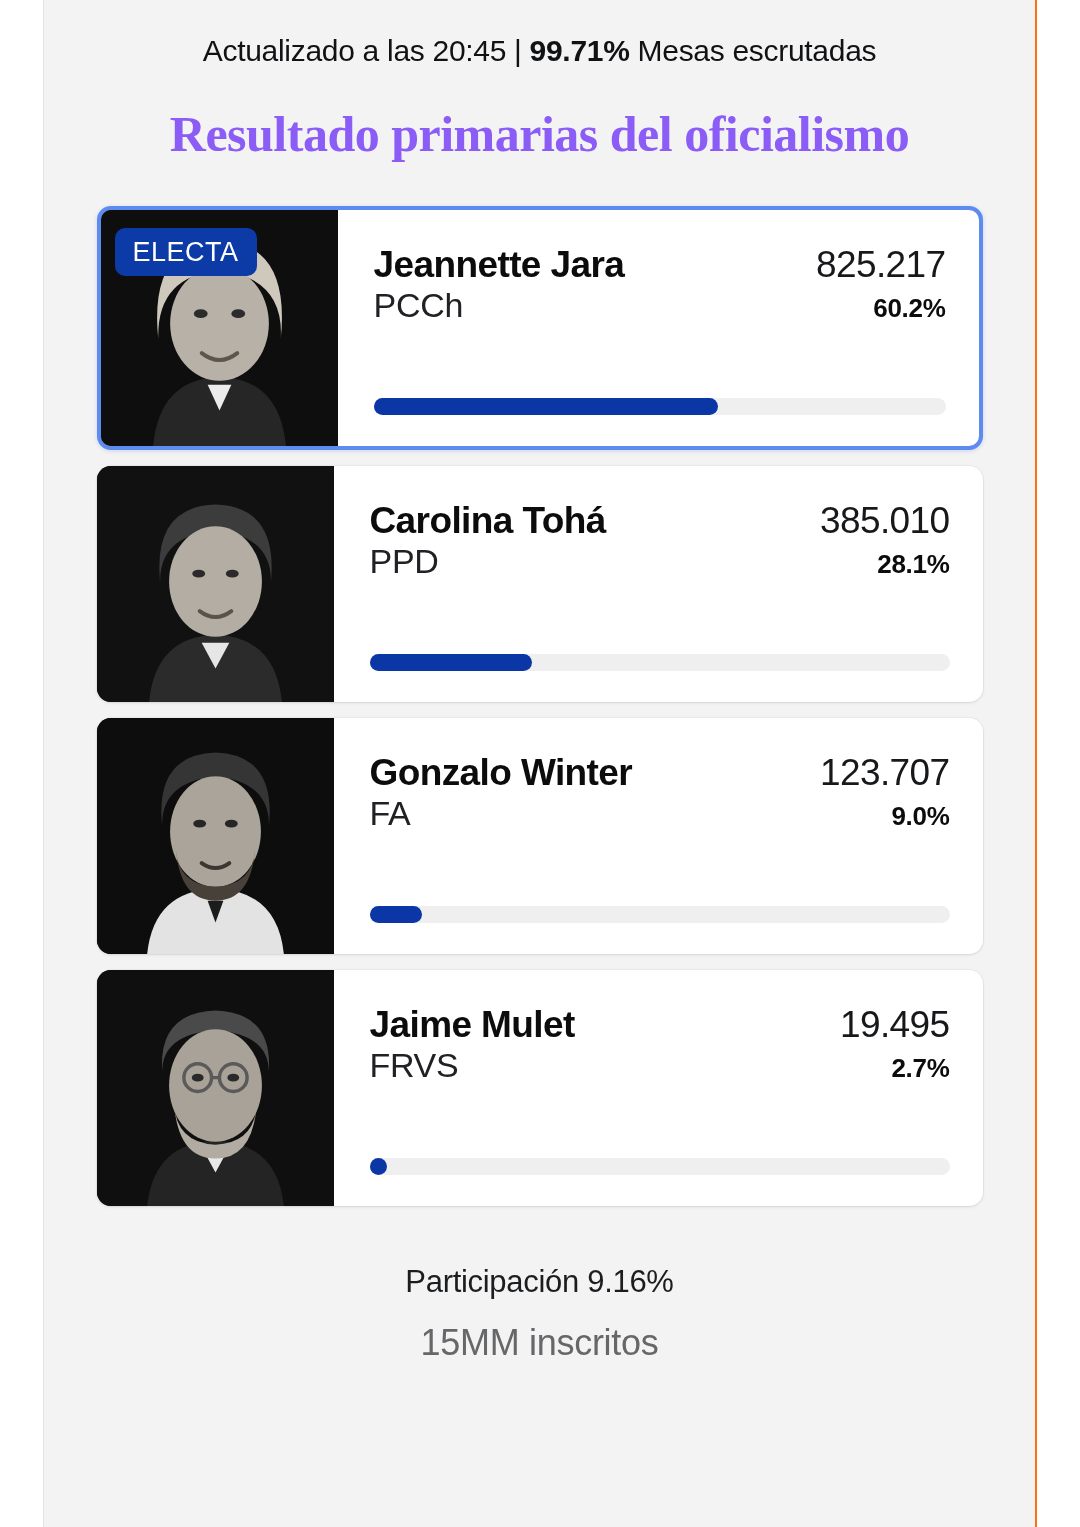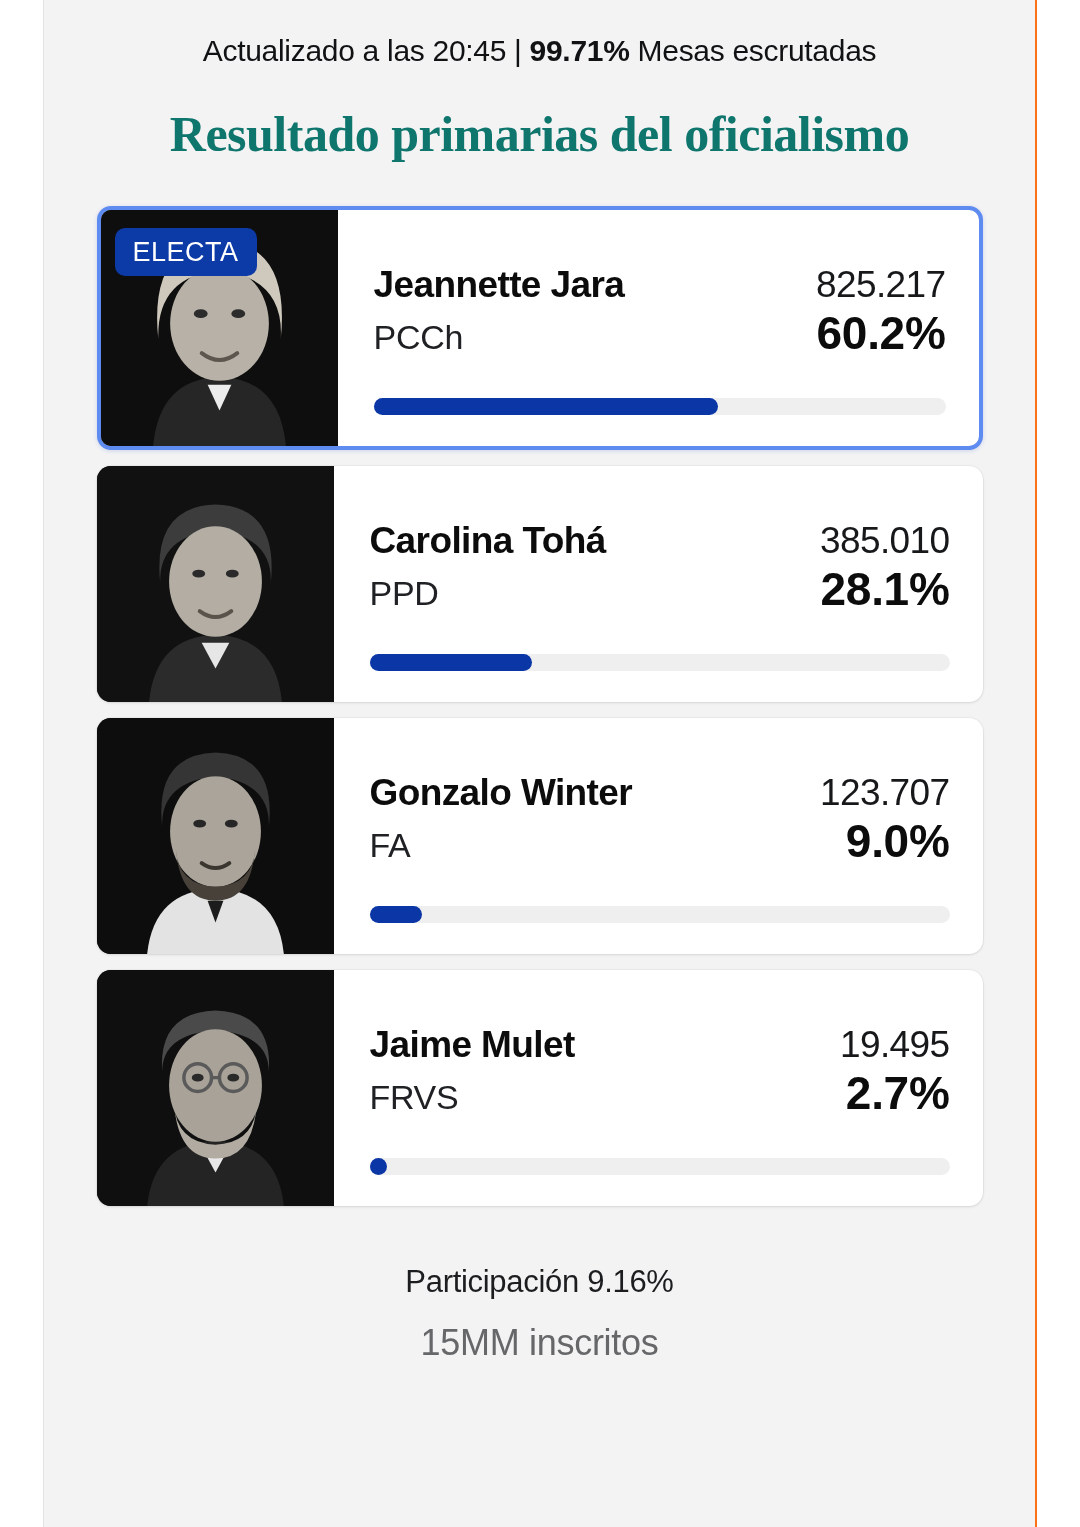--- a/index.html
+++ b/index.html
@@ -26,21 +26,21 @@
   }
   .status-line .bold { font-weight: 700; }
   .status-line .divider { padding: 0 8px; color: #111213; }
 
   .page-title {
     font-family: "Liberation Serif", serif;
     font-weight: 700;
     font-size: 50px;
     line-height: 1.12;
     letter-spacing: -0.5px;
-    color: #0f766e;
+    color: #8b5cf6;
     text-align: center;
     max-width: 740px;
     margin: 36px auto 2px;
   }
 
   .cards {
     width: 886px;
     margin: 44px auto 0;
     display: flex;
     flex-direction: column;
@@ -80,38 +80,38 @@
     line-height: 1;
     padding: 11px 18px 10px;
     border-radius: 10px;
     letter-spacing: 0.5px;
   }
 
   .card-content {
     flex: 1;
     display: flex;
     flex-direction: column;
-    padding: 54px 33px 31px 36px;
+    padding: 34px 33px 31px 36px;
   }
   .row { display: flex; justify-content: space-between; align-items: baseline; }
   .candidate-name {
     font-size: 37px;
     font-weight: 700;
     letter-spacing: -0.6px;
     color: #0c0c0d;
   }
   .vote-count {
     font-size: 37px;
     font-weight: 400;
     letter-spacing: -0.6px;
     color: #17181a;
   }
   .row-2 { }
   .party-label { font-size: 34px; color: #202124; letter-spacing: -0.3px; }
-  .percent-label { font-size: 46px; font-weight: 700; color: #0c0c0d; letter-spacing: -0.3px; }
+  .percent-label { font-size: 26px; font-weight: 700; color: #0c0c0d; letter-spacing: -0.3px; }
 
   .progress-track {
     margin-top: auto;
     height: 17px;
     border-radius: 10px;
     background: #efeff0;
     position: relative;
   }
   .progress-fill {
     height: 17px;

